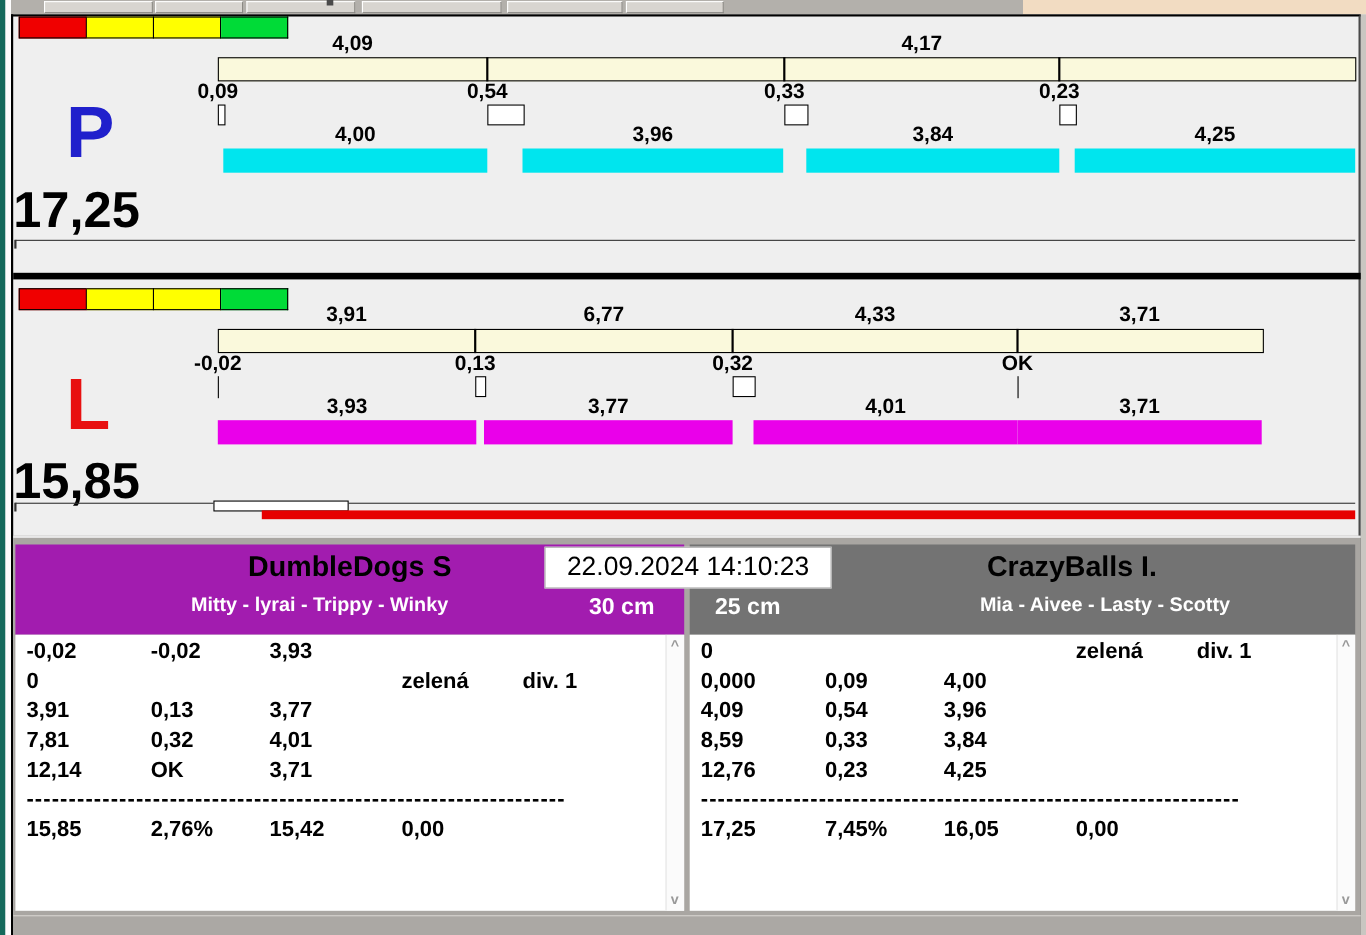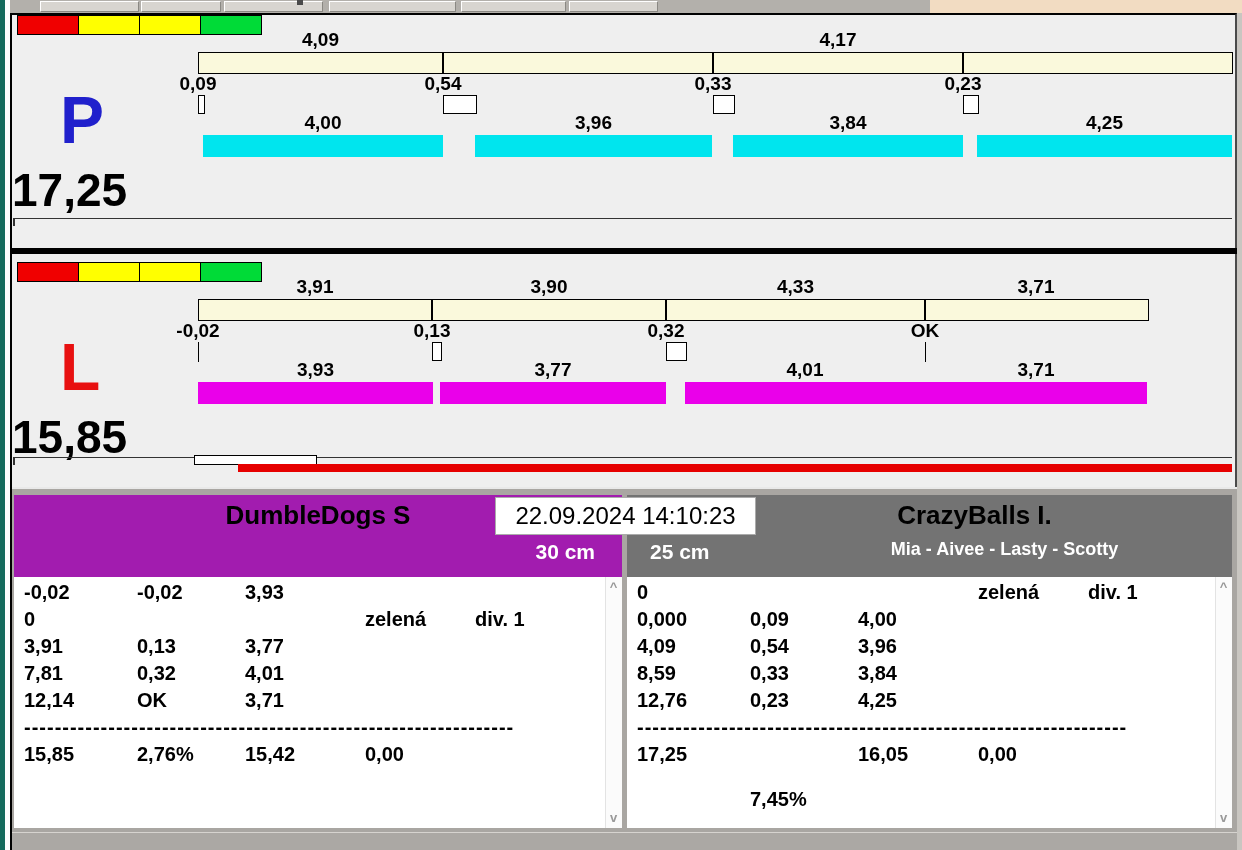--- a/index.html
+++ b/index.html
@@ -122,21 +122,21 @@
         </div>
         <div class="run-letter" style="top: 72px; color: rgb(232, 16, 16);">L</div>
         <div class="run-total" style="top: 152px;">15,85</div>
         <div class="track" style="left: 198px; top: 37px; width: 949px;"></div>
         <div class="bar-label" style="left: 198px; width: 234px; top: 15px;">3,91</div>
         <div class="bar-label" style="left: 153px; width: 90px; top: 59px;">-0,02</div>
         <div class="off-line" style="left: 198px; top: 80px;"></div>
         <div class="bar-label" style="left: 198px; width: 235px; top: 98px;">3,93</div>
         <div class="leg-bar" style="left: 198px; top: 120px; width: 235px; background: rgb(234, 0, 234);"></div>
         <div class="tick" style="left: 431px; top: 37px;"></div>
-        <div class="bar-label" style="left: 432px; width: 234px; top: 15px;">3,90</div>
+        <div class="bar-label" style="left: 432px; width: 234px; top: 15px;">6,77</div>
         <div class="bar-label" style="left: 387px; width: 90px; top: 59px;">0,13</div>
         <div class="off-box" style="left: 432px; top: 80px; width: 8px;"></div>
         <div class="bar-label" style="left: 440px; width: 226px; top: 98px;">3,77</div>
         <div class="leg-bar" style="left: 440px; top: 120px; width: 226px; background: rgb(234, 0, 234);"></div>
         <div class="tick" style="left: 665px; top: 37px;"></div>
         <div class="bar-label" style="left: 666px; width: 259px; top: 15px;">4,33</div>
         <div class="bar-label" style="left: 621px; width: 90px; top: 59px;">0,32</div>
         <div class="off-box" style="left: 666px; top: 80px; width: 19px;"></div>
         <div class="bar-label" style="left: 685px; width: 240px; top: 98px;">4,01</div>
         <div class="leg-bar" style="left: 685px; top: 120px; width: 240px; background: rgb(234, 0, 234);"></div>
@@ -156,20 +156,21 @@
   <div class="hline-tick" style="left:13px;top:457px"></div>
 
   <div class="prog-box" id="prog-box" style="top: 455px; height: 8px; left: 194px; width: 121px;"></div>
   <div class="prog-bar" id="prog-bar" style="top: 464px; height: 8px; left: 238px; width: 994px; background: rgb(230, 0, 0);"></div>
 
   <div class="bottom-band"></div>
 
   <div class="team-panel left" style="left:14px;width:608px">
     <div class="team-header" id="hdr-0" style="background: #a21caf;">
       <div class="team-name">DumbleDogs S</div>
+      <div class="team-dogs">Mitty - lyrai - Trippy - Winky</div>
       <div class="team-height">30 cm</div>
     </div>
     <div class="team-table">
       <div id="rows-0">
           <div class="trow" style="top: 2px;">
             <span style="left: 10px;">-0,02</span>
             <span style="left: 123px;">-0,02</span>
             <span style="left: 231px;">3,93</span>
           </div>
           <div class="trow" style="top: 29px;">
@@ -240,21 +241,21 @@
           <div class="trow" style="top: 110px;">
             <span style="left: 10px;">12,76</span>
             <span style="left: 123px;">0,23</span>
             <span style="left: 231px;">4,25</span>
           </div>
           <div class="trow sep-row" style="top: 137px;">
             <span style="left: 10px;">----------------------------------------------------------------</span>
           </div>
           <div class="trow" style="top: 164px;">
             <span style="left: 10px;">17,25</span>
-            <span style="left: 123px; margin-top: 45px;">7,45%</span>
+            <span style="left: 123px;">7,45%</span>
             <span style="left: 231px; text-align: right;">16,05</span>
             <span style="left: 351px;">0,00</span>
           </div>
         </div>
       <div class="scrollbar">
         <div class="sb-arrow up">^</div>
         <div class="sb-arrow down">v</div>
       </div>
     </div>
   </div>

